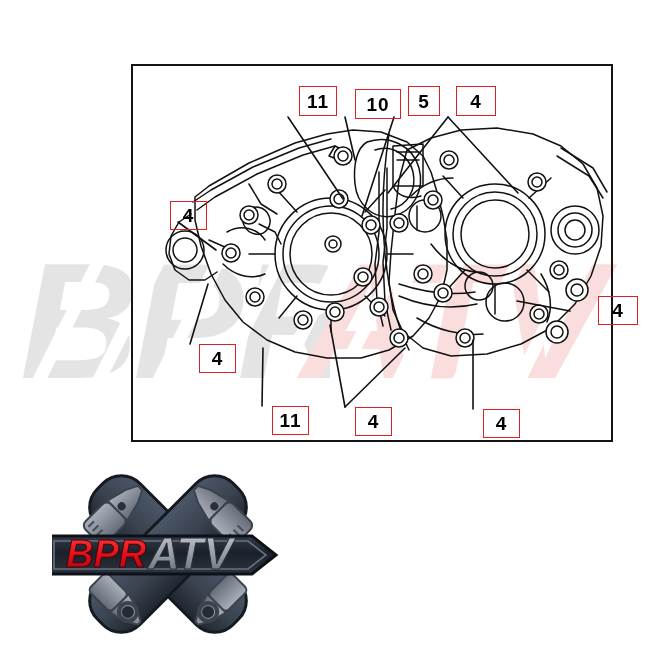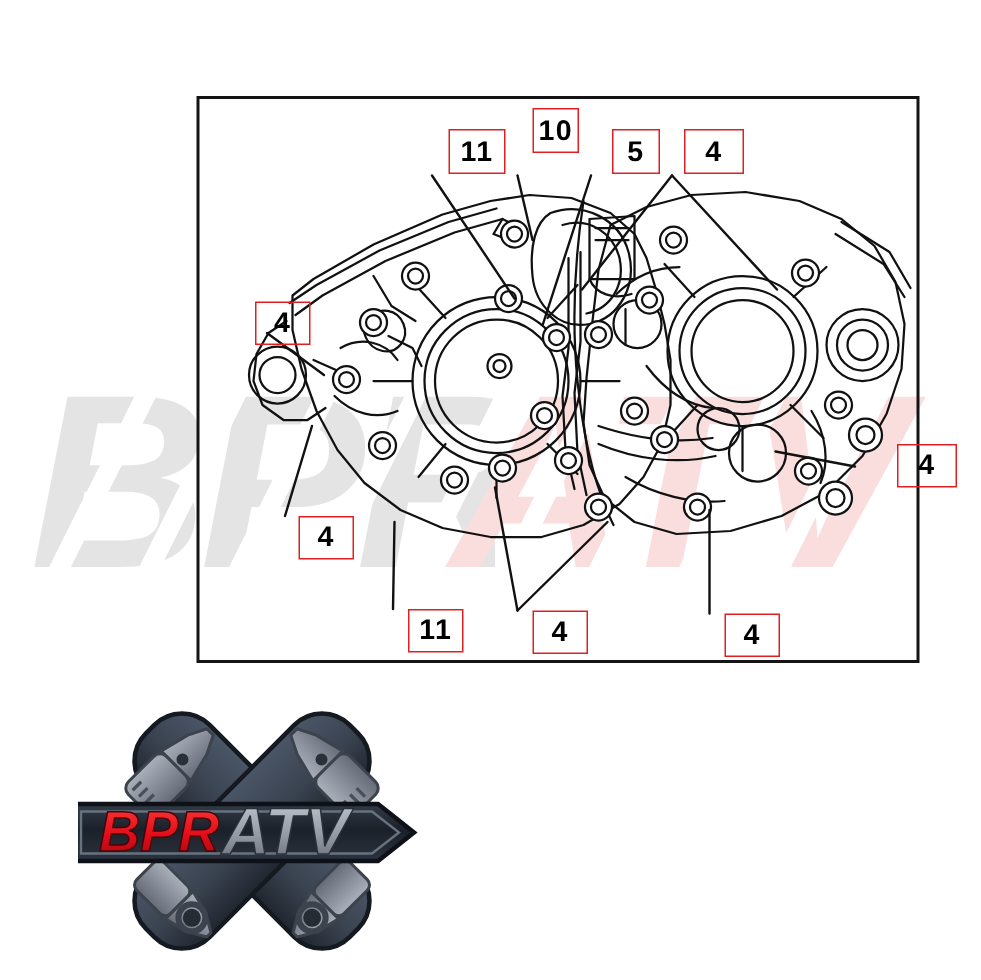--- a/index.html
+++ b/index.html
@@ -312,21 +312,21 @@
 
       <line x1="345" y1="407" x2="330" y2="325"></line>
       <line x1="345" y1="407" x2="405" y2="348"></line>
 
       <line x1="473" y1="409" x2="473" y2="340"></line>
     </g>
   </svg>
 
   <div class="callout" style="left:271px;top:86px;width:38px;height:30px;">11</div>
 
-  <div class="callout" style="left:327px;top:72px;width:31px;height:30px;">10</div>
+  <div class="callout" style="left:327px;top:89px;width:46px;height:30px;">10</div>
 
   <div class="callout" style="left:380px;top:86px;width:32px;height:30px;">5</div>
 
   <div class="callout" style="left:428px;top:86px;width:40px;height:30px;">4</div>
 
   <div class="callout" style="left:142px;top:201px;width:37px;height:29px;">4</div>
 
   <div class="callout" style="left:171px;top:344px;width:37px;height:29px;">4</div>
 
   <div class="callout" style="left:570px;top:296px;width:40px;height:29px;">4</div>

